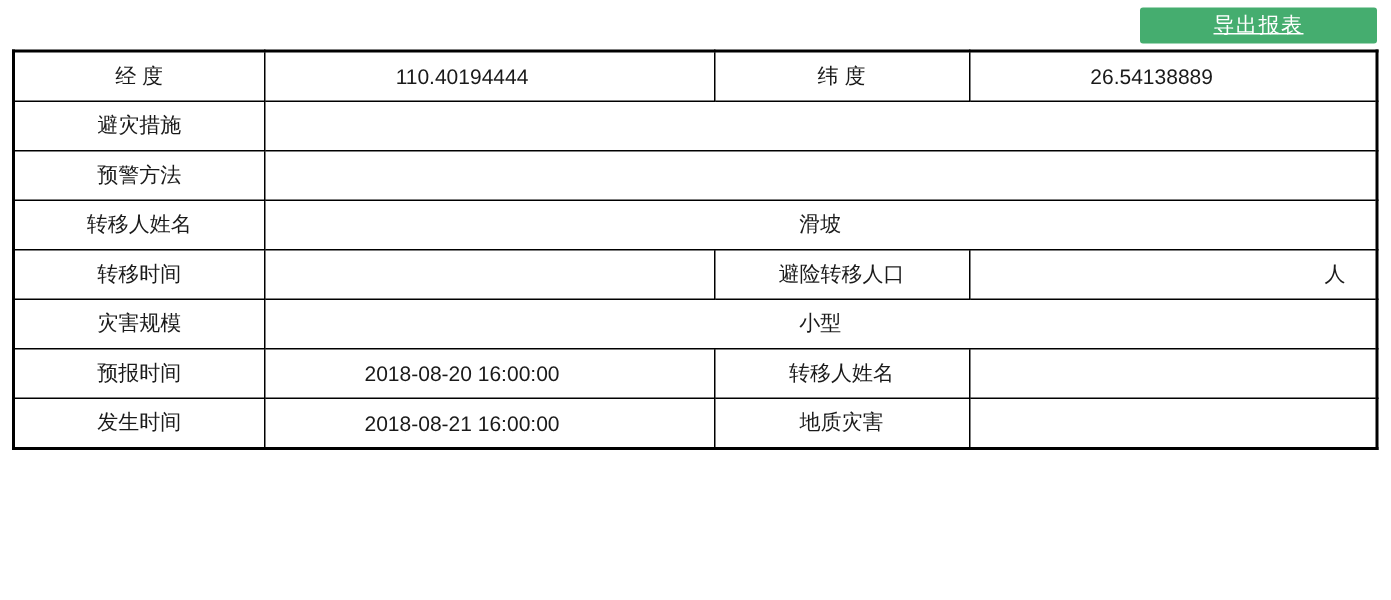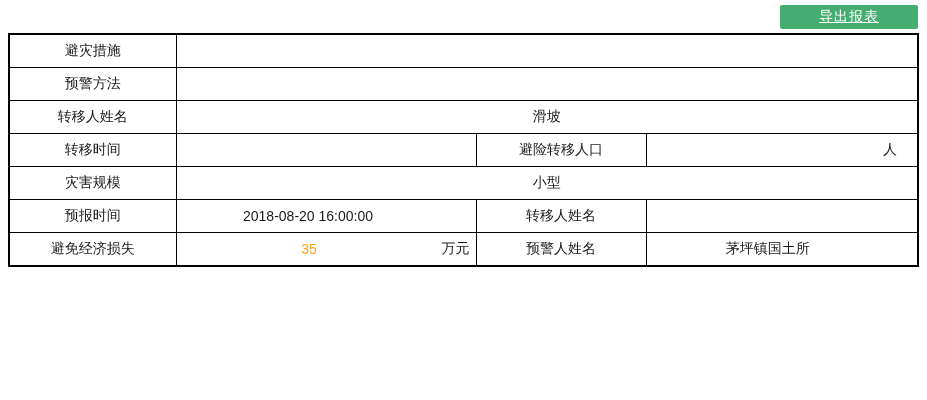--- a/index.html
+++ b/index.html
@@ -5,21 +5,21 @@
   html, body {
     margin: 0; padding: 0; background: #fff;
     font-family: "Liberation Sans", "DejaVu Sans", sans-serif;
   }
   .page {
     position: relative; width: 927px; height: 400px;
     background: #fff; overflow: hidden;
   }
   .export-btn {
     position: absolute; top: 5px; right: 9px;
-    width: 138px; height: 24px;
+    width: 158px; height: 24px;
     background: var(--button_green, #45ad6f);
     color: #fff; font-size: 14px; text-decoration: underline;
     border: none; border-radius: 2px; cursor: pointer;
     display: flex; align-items: center; justify-content: center;
     font-family: inherit; letter-spacing: 1px;
   }
   table.info {
     position: absolute; left: 8px; top: 33px; width: 909px;
     border-collapse: collapse; table-layout: fixed;
     border: 2px solid var(--border, #000);
@@ -50,20 +50,26 @@
   <table class="info">
     <colgroup>
       <col style="width:167px">
       <col style="width:300px">
       <col style="width:170px">
       <col style="width:272px">
     </colgroup>
     <tbody>
 
 
+      <tr>
+        <td class="lab">经 度</td>
+        <td class="val pl">110.40194444</td>
+        <td class="lab">纬 度</td>
+        <td class="val pr">26.54138889</td>
+      </tr>
 
       <tr>
         <td class="lab">避灾措施</td>
         <td class="val span-val" colspan="3"></td>
       </tr>
 
       <tr>
         <td class="lab">预警方法</td>
         <td class="val span-val" colspan="3"></td>
       </tr>
@@ -90,29 +96,24 @@
         <td class="val span-val" colspan="3">小型</td>
       </tr>
 
       <tr>
         <td class="lab">预报时间</td>
         <td class="val pl">2018-08-20 16:00:00</td>
         <td class="lab">转移人姓名</td>
         <td class="val pr"></td>
       </tr>
 
+      <tr>
+        <td class="lab">发生时间</td>
+        <td class="val pl">2018-08-21 16:00:00</td>
+        <td class="lab">地质灾害</td>
+        <td class="val pr"></td>
+      </tr>
 
 
-      <tr>
-        <td class="lab">避免经济损失</td>
-        <td>
-          <div class="vu">
-            <span class="v">35</span>
-            <span class="u">万元</span>
-          </div>
-        </td>
-        <td class="lab">预警人姓名</td>
-        <td class="val pr">茅坪镇国土所</td>
-      </tr>
 
     </tbody>
   </table>
 </div>
 
 </body></html>

